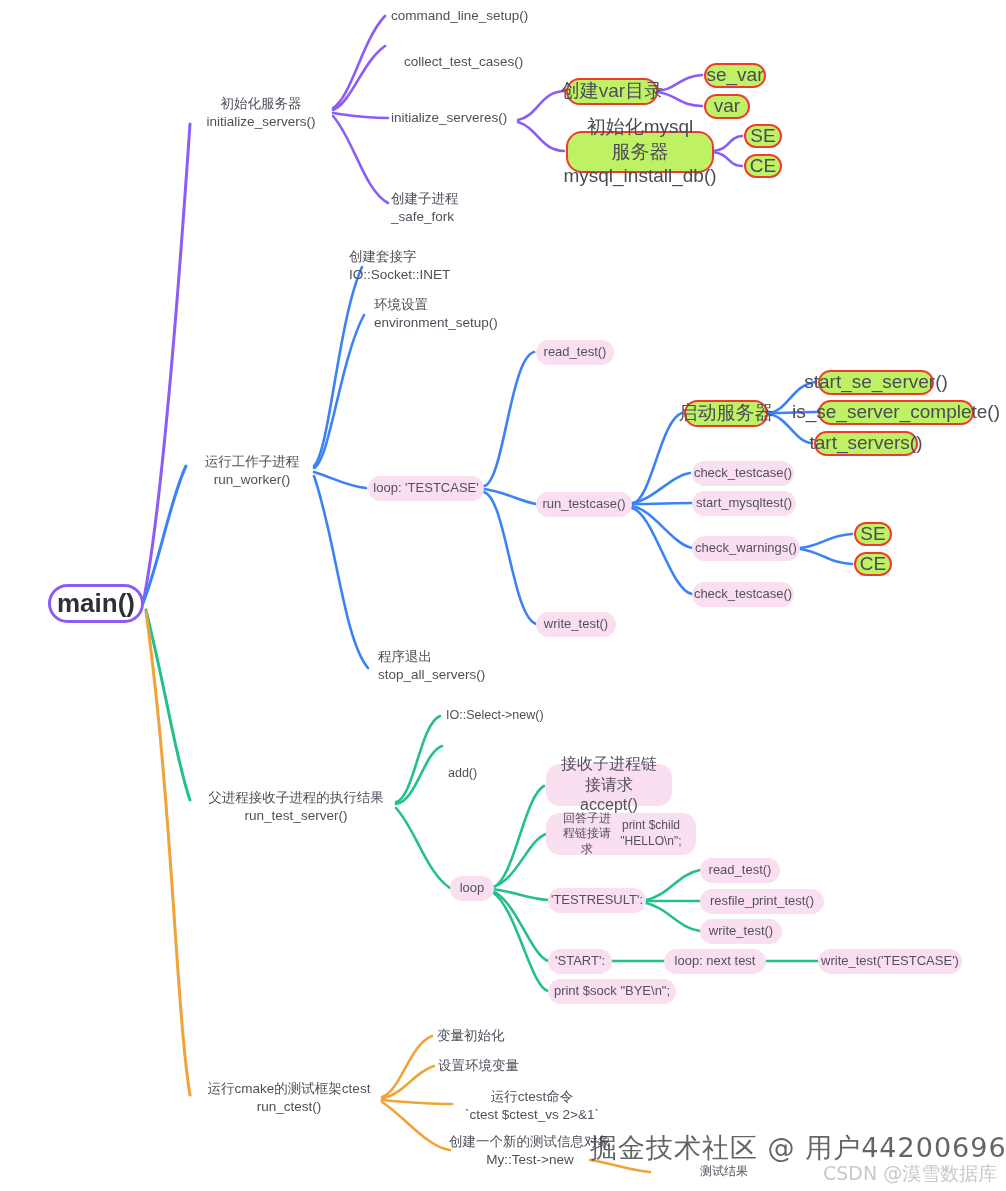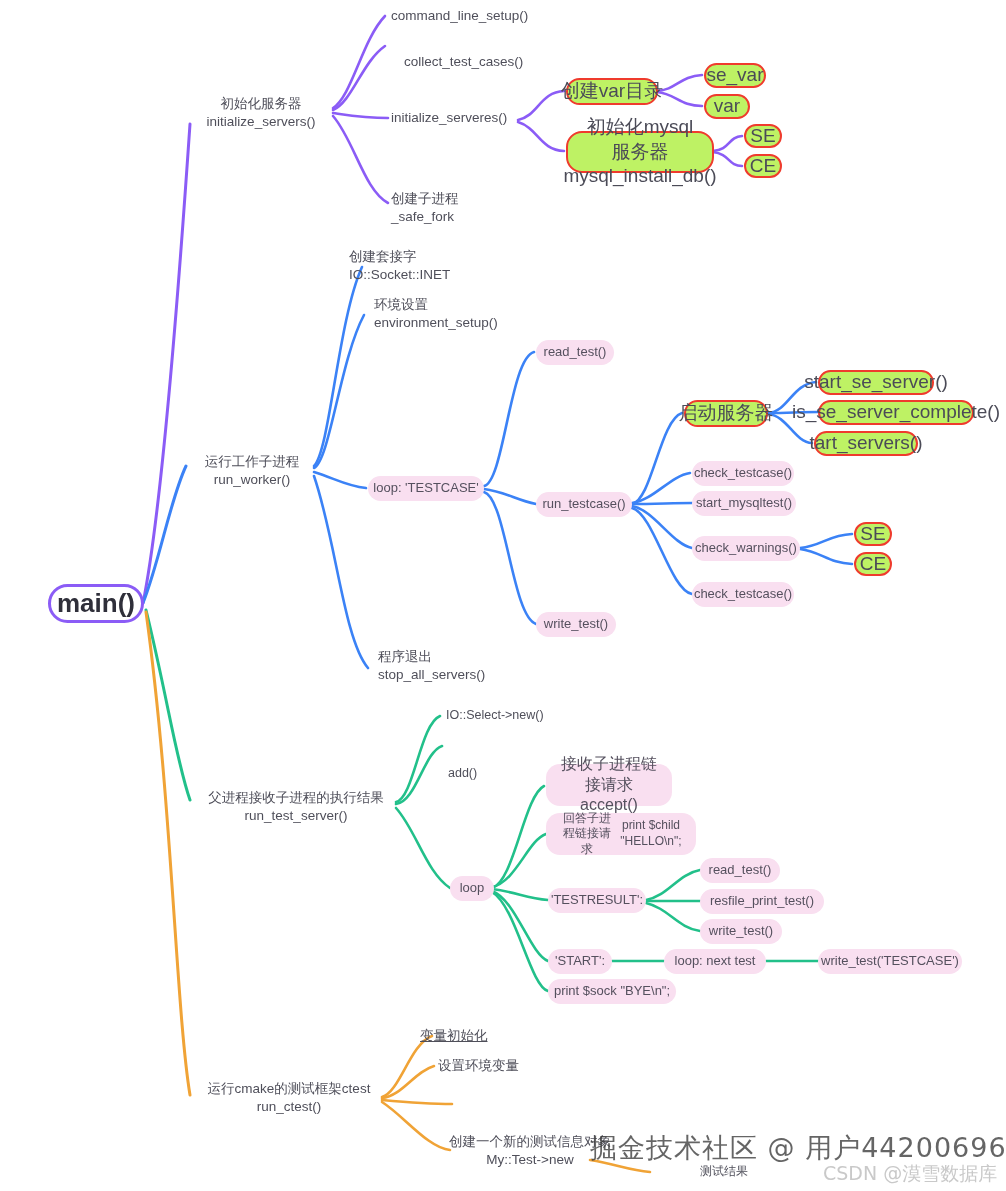--- a/index.html
+++ b/index.html
@@ -224,24 +224,28 @@
 
   <div class="node pill" style="left:818px;top:949px;width:144px;height:25px;">write_test('TESTCASE')</div>
 
   <div class="node pill" style="left:548px;top:979px;width:128px;height:25px;">print $sock "BYE\n";</div>
 
   <div class="node plain two-line" style="left:196px;top:1075px;width:186px;height:46px;flex-direction:column;">
     <span>运行cmake的测试框架ctest</span>
     <span>run_ctest()</span>
   </div>
 
-  <div class="node plain" style="left:420px;top:1026px;width:100px;height:20px;justify-content:flex-start;text-decoration:underline;">变量初始化</div>
+  <div class="node plain" style="left:437px;top:1026px;width:100px;height:20px;justify-content:flex-start;">变量初始化</div>
 
   <div class="node plain" style="left:438px;top:1056px;width:110px;height:20px;justify-content:flex-start;">设置环境变量</div>
 
+  <div class="node plain two-line" style="left:452px;top:1086px;width:160px;height:40px;flex-direction:column;">
+    <span>运行ctest命令</span>
+    <span>`ctest $ctest_vs 2&gt;&amp;1`</span>
+  </div>
 
   <div class="node plain two-line" style="left:440px;top:1131px;width:180px;height:40px;flex-direction:column;">
     <span>创建一个新的测试信息对象</span>
     <span>My::Test-&gt;new</span>
   </div>
 
   <div class="node plain" style="left:652px;top:1162px;width:64px;height:20px;justify-content:flex-start;font-size:12px;padding-left:48px;">测试结果</div>
 
   <div class="wm1" style="left:590px;top:1130px;">掘金技术社区 @ 用户44200696233</div>
 

